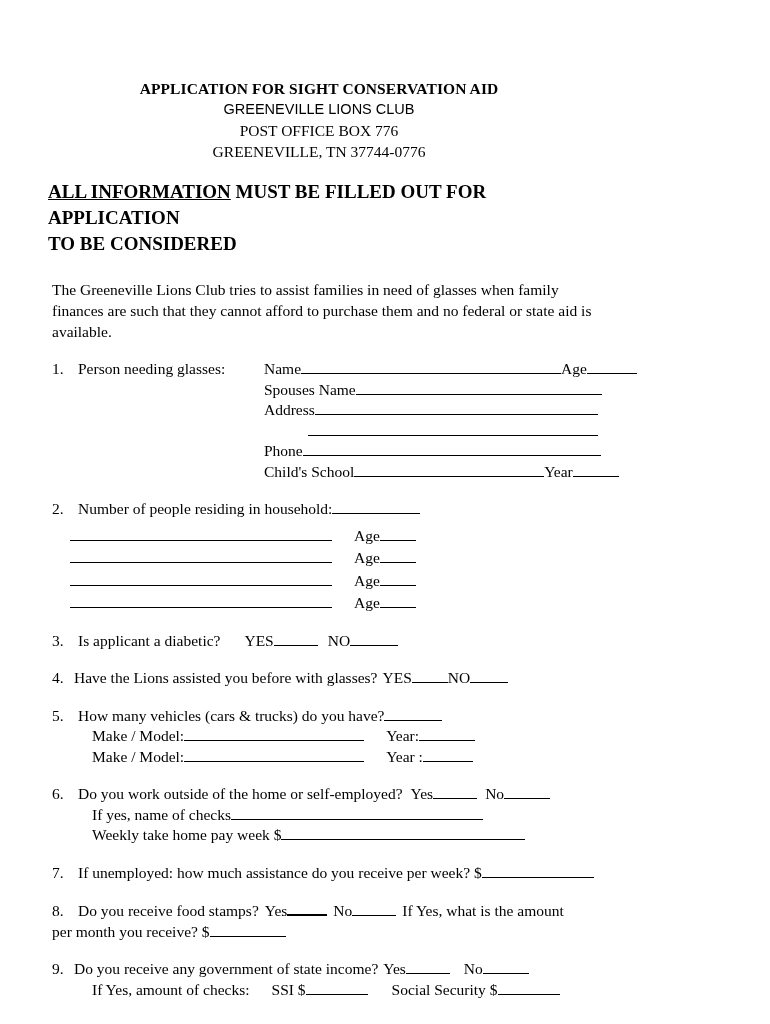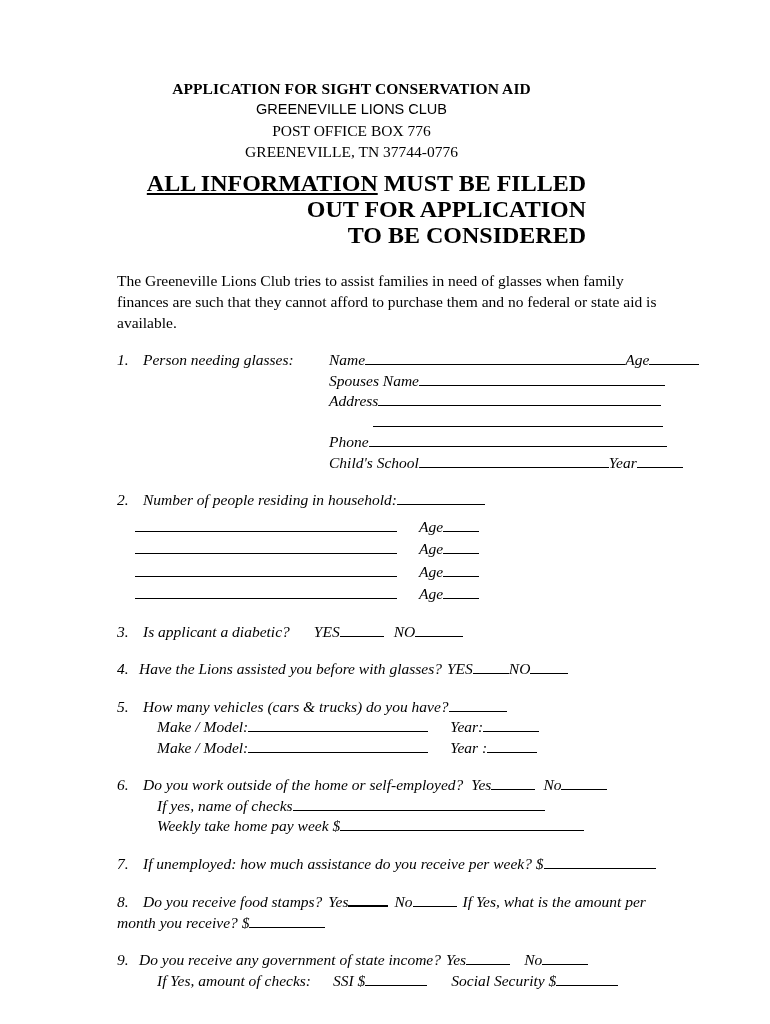--- a/index.html
+++ b/index.html
@@ -12,46 +12,46 @@
     height: 1024px;
     font-family: "Liberation Serif", serif;
     color: #000000;
     overflow: hidden;
   }
   .page {
     position: relative;
     width: 650px;
     height: 1024px;
     box-sizing: border-box;
-    padding: 78px 64px 0 117px;
+    padding: 78px 64px 0 52px;
   }
   .hdr {
     text-align: center;
     font-size: 15.5px;
     line-height: 21px;
   }
   .hdr .title {
     font-weight: bold;
     letter-spacing: 0.1px;
   }
   .hdr .org,
   .hdr .pobox,
   .hdr .citystate {
     font-weight: normal;
   }
   .hdr .org {
     font-family: "Liberation Sans", sans-serif;
     font-size: 14.5px;
   }
   .notice {
-    text-align: right;
+    text-align: left;
     font-weight: bold;
-    font-size: 24px;
+    font-size: 19px;
     line-height: 26px;
-    margin-top: 8px;
+    margin-top: 17px;
     margin-left: -4px;
   }
   .notice .ul {
     text-decoration: underline;
   }
   .body {
     margin-top: 22px;
     font-size: 15.5px;
     line-height: 20.5px;
   }
@@ -69,21 +69,20 @@
     width: 540px;
     line-height: 21px;
   }
   .qblock {
     margin-top: 17px;
   }
   .row {
     display: block;
     white-space: nowrap;
     line-height: 20.5px;
-    font-style: italic;
   }
   .num {
     display: inline-block;
     width: 26px;
   }
   .lbl-col {
     display: inline-block;
     width: 186px;
     vertical-align: top;
   }

